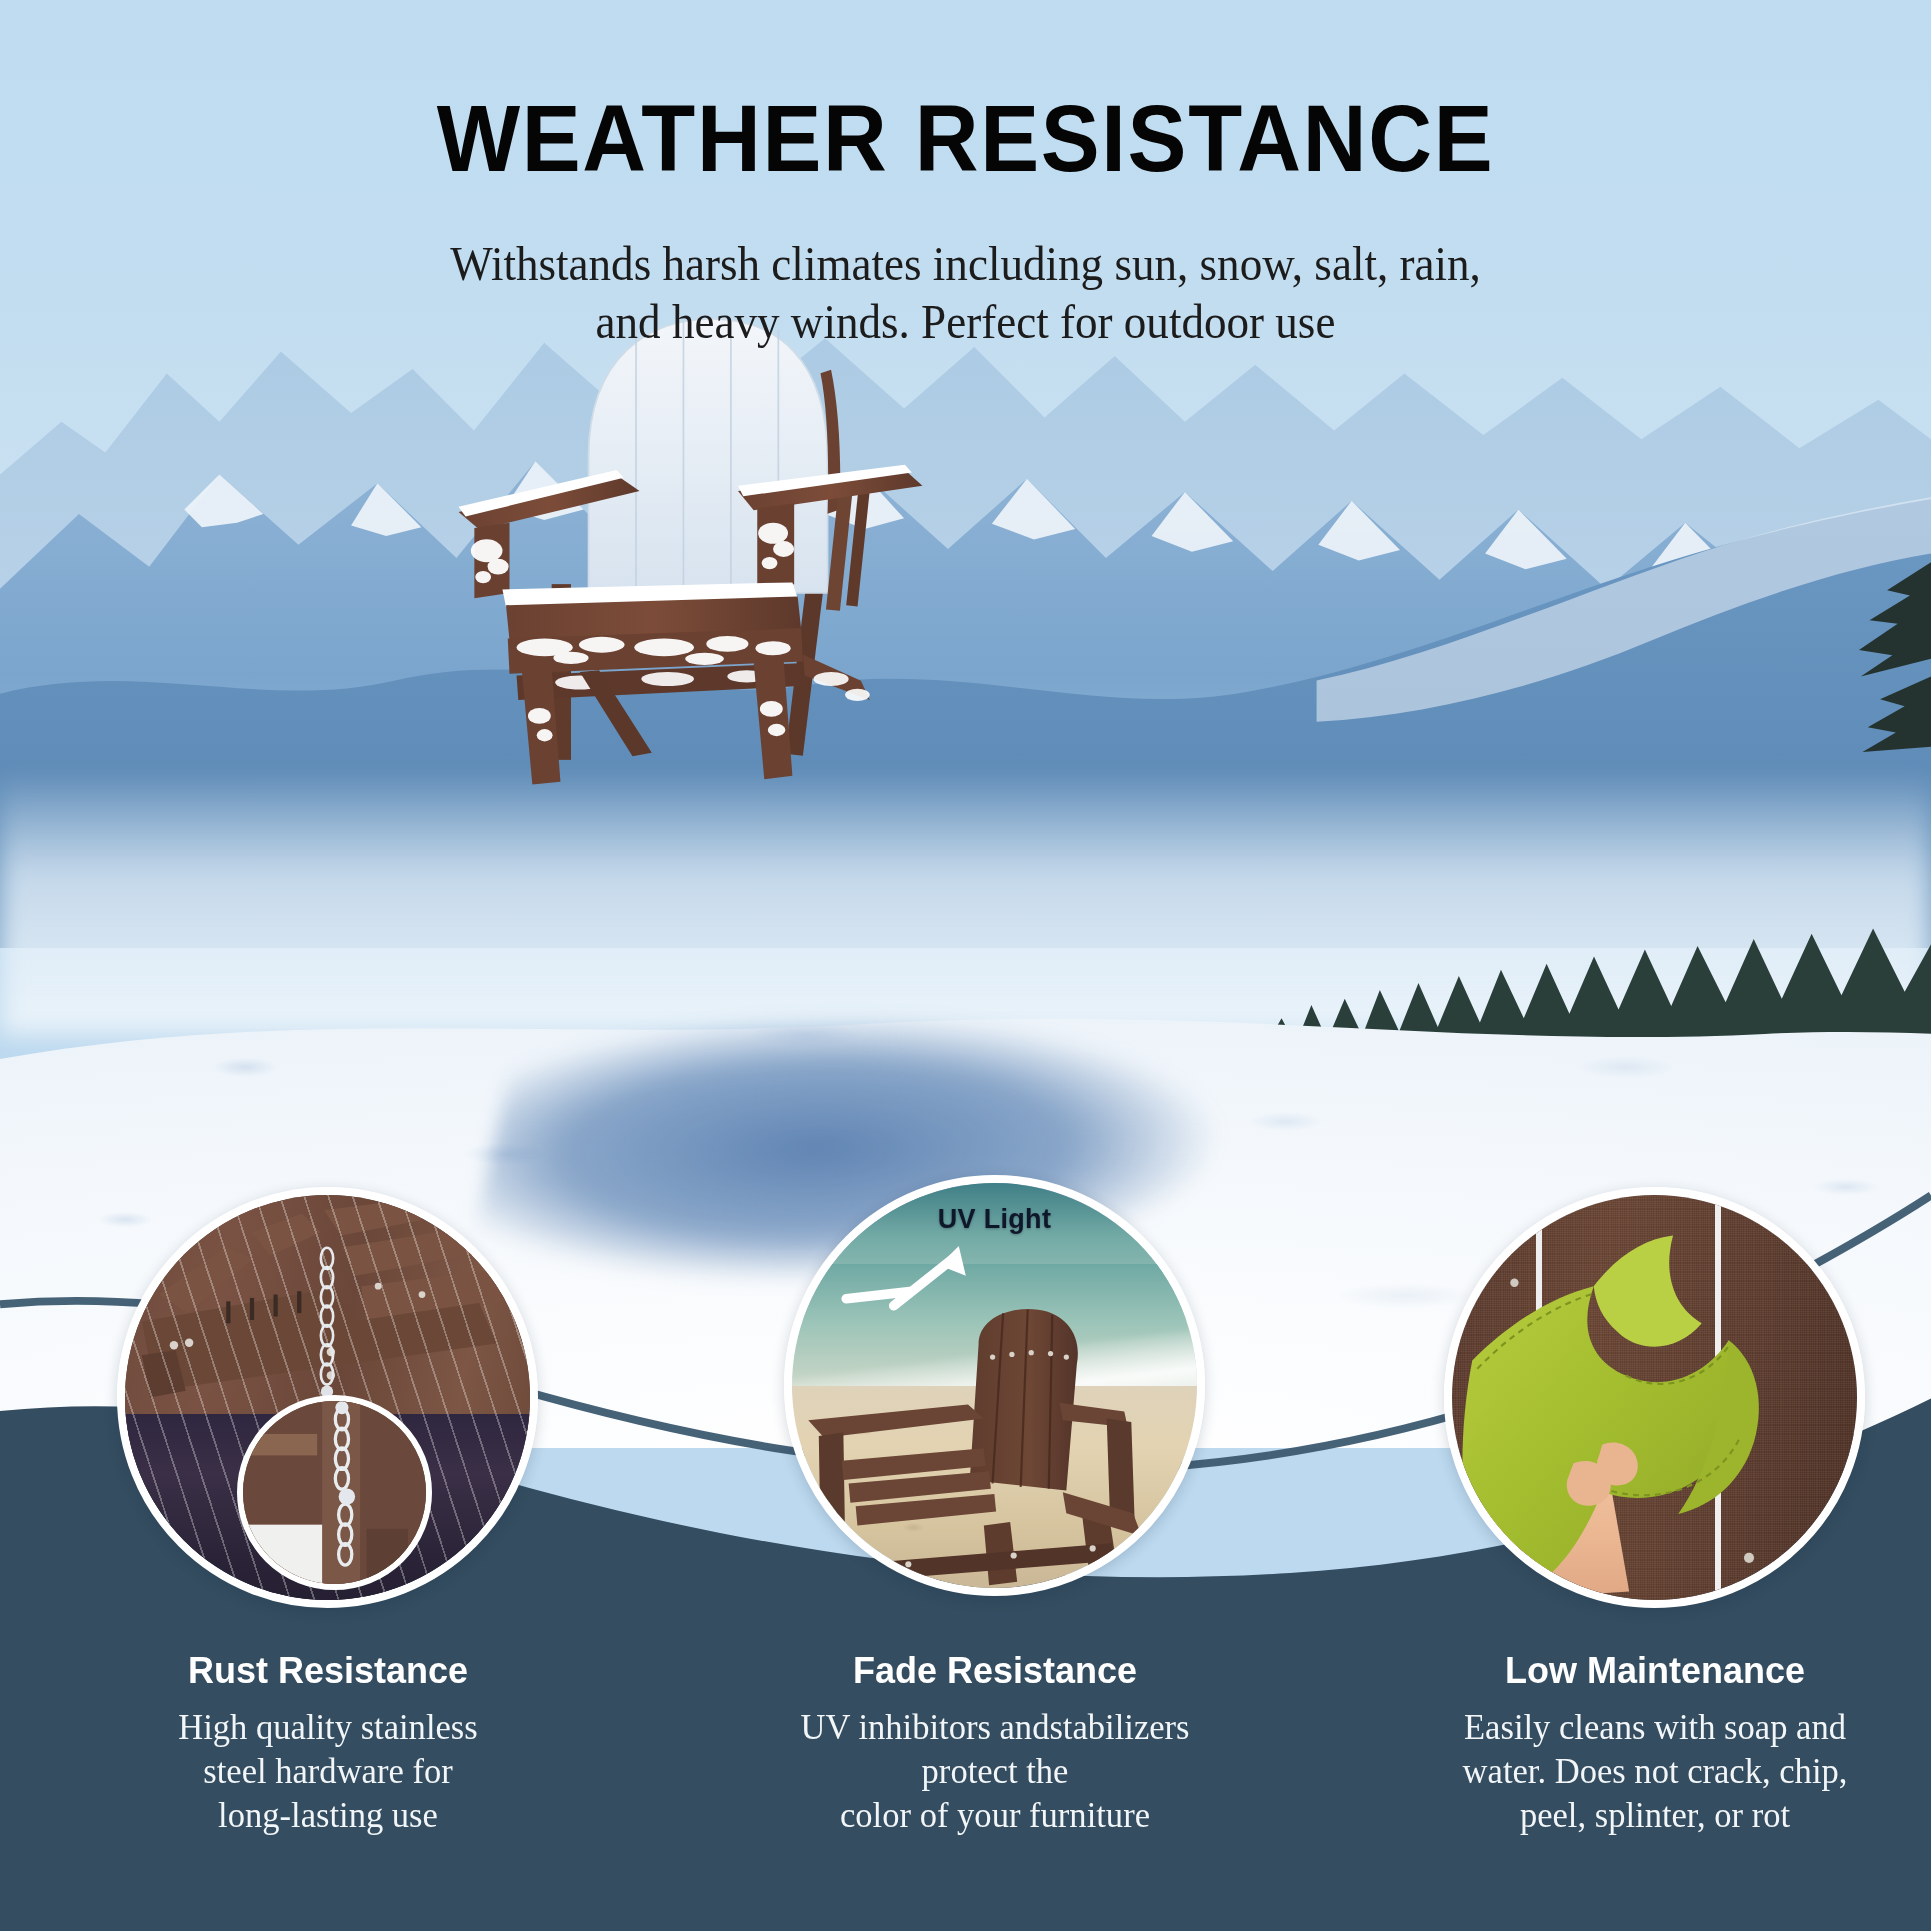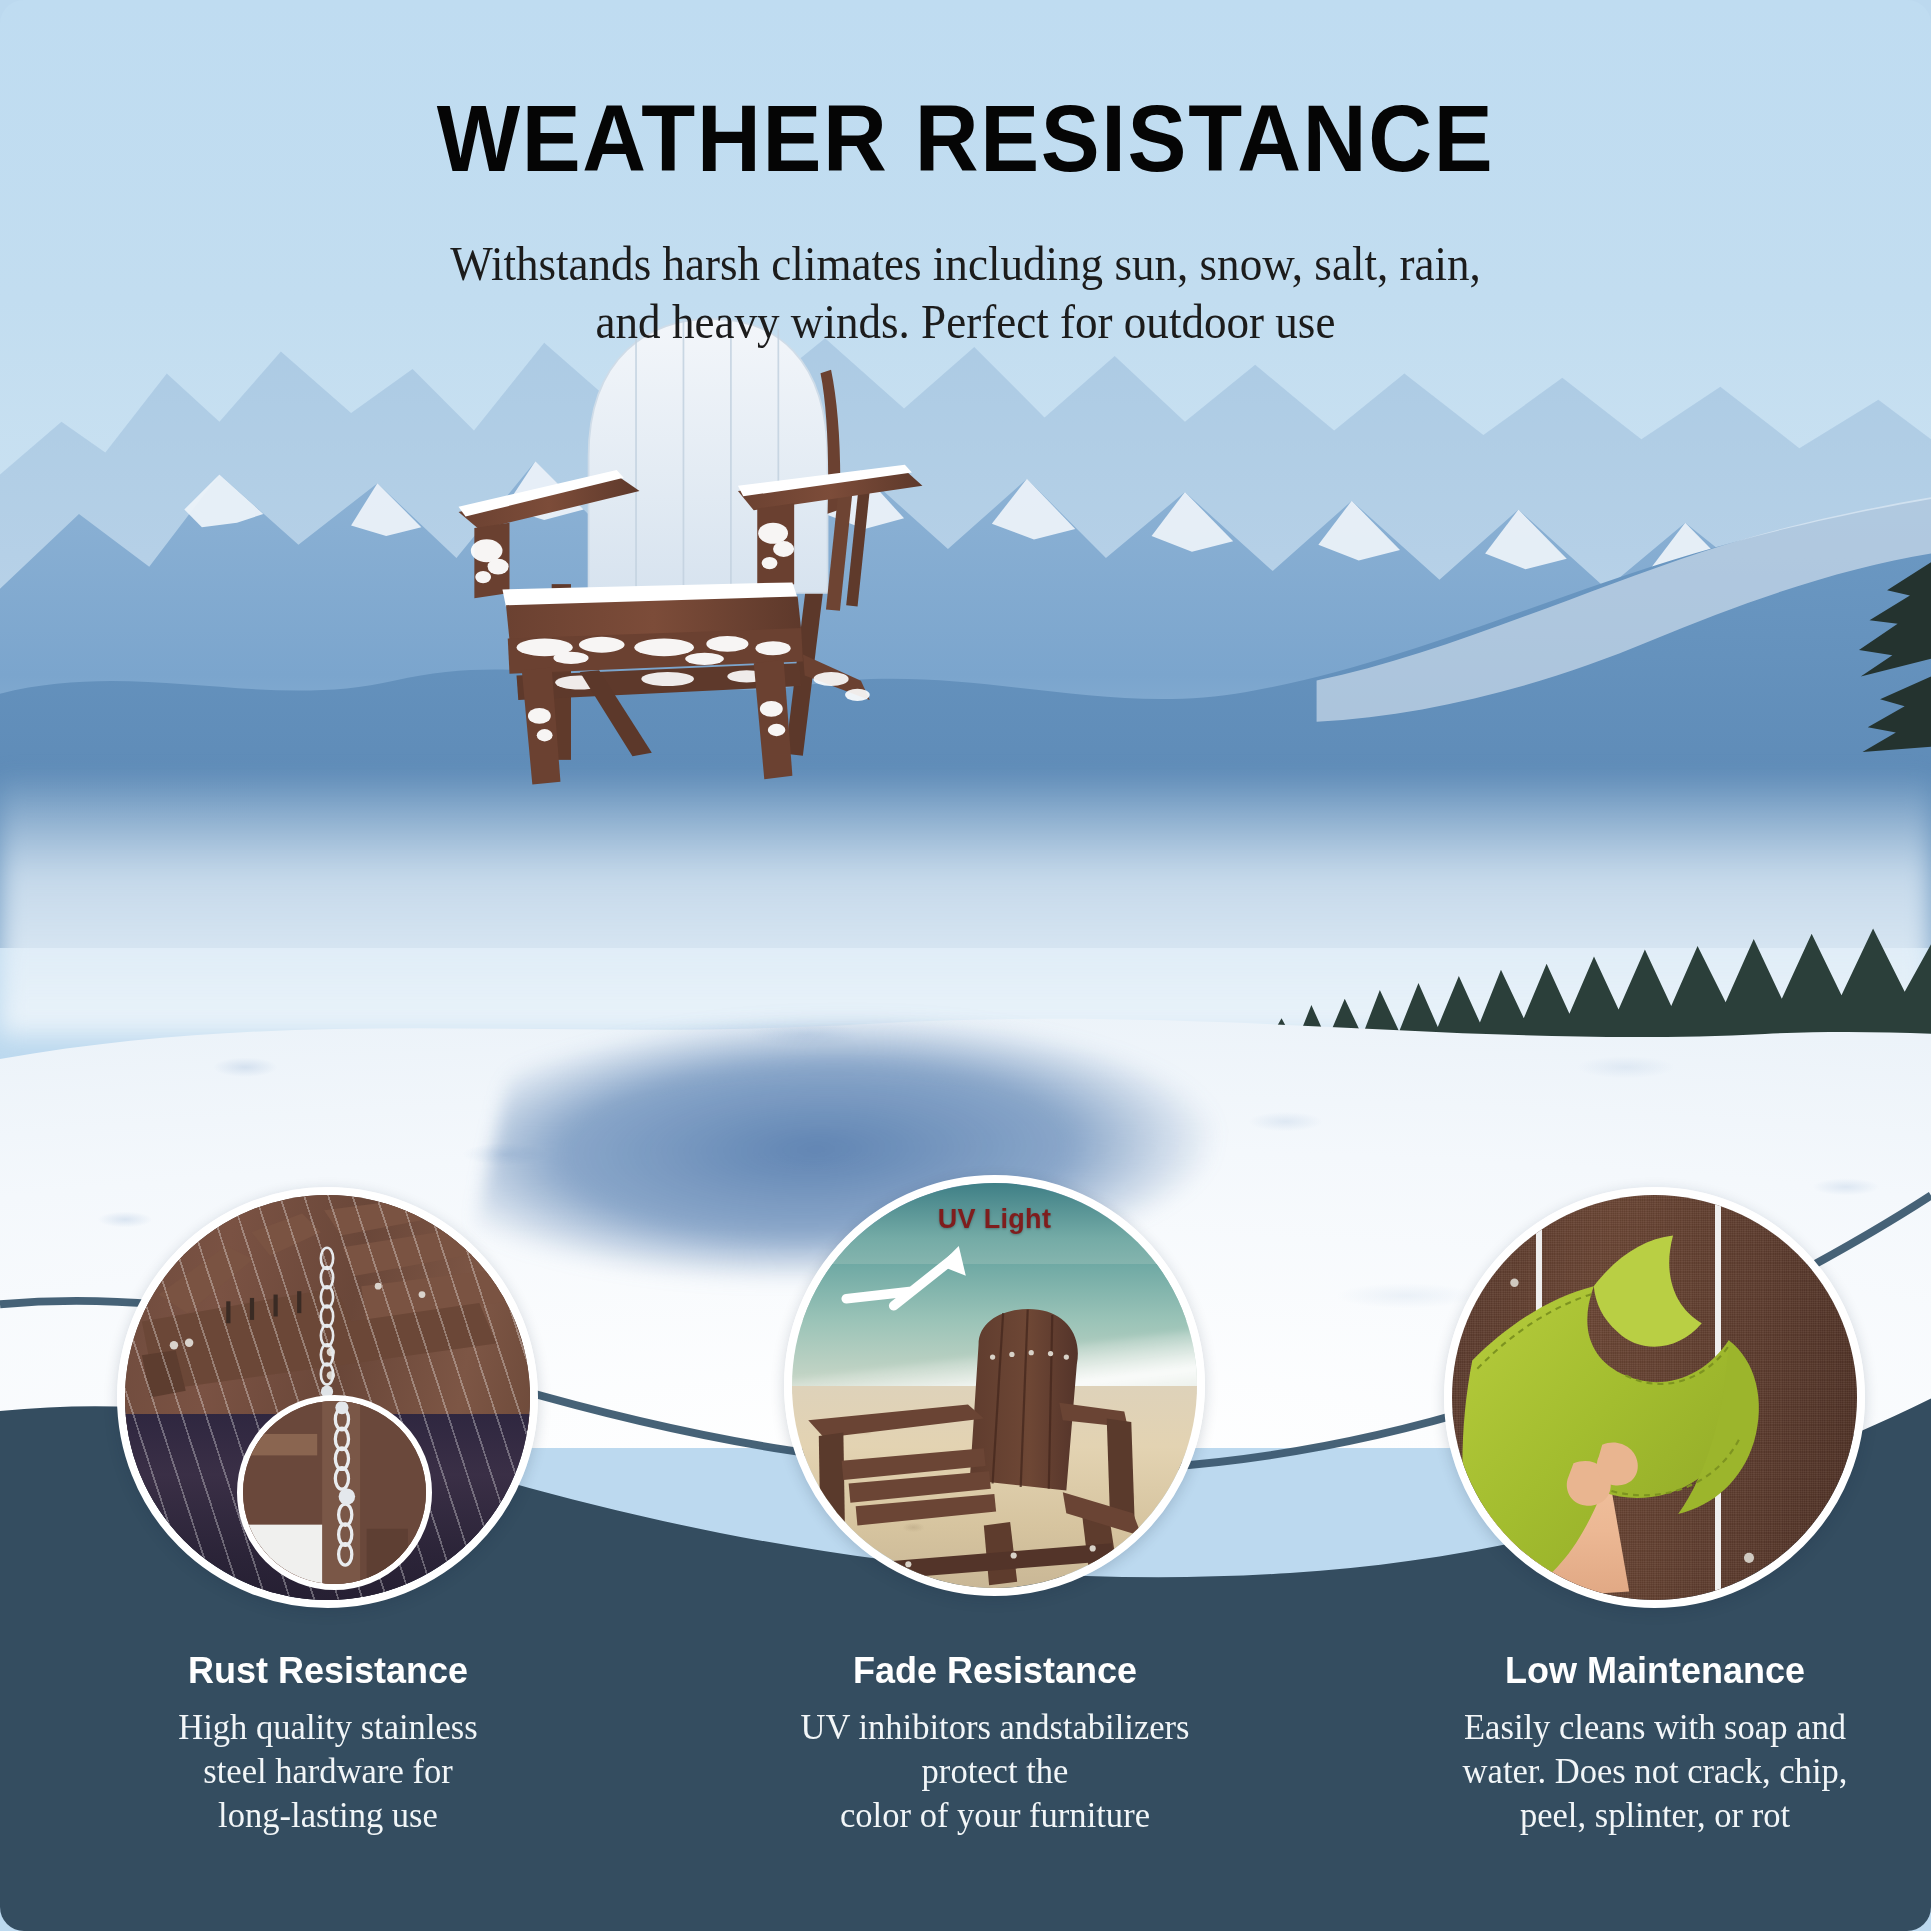--- a/index.html
+++ b/index.html
@@ -2,21 +2,21 @@
 <html style="font-size:14px"><head>
 <meta charset="utf-8">
 <style>
   * { margin:0; padding:0; box-sizing:border-box; }
   html,body { width:1931px; height:1931px; overflow:hidden; }
   body {
     font-family:"Liberation Sans", sans-serif;
     background:#bcd9ef;
     position:relative;
   }
-  #stage { position:absolute; inset:0; width:1931px; height:1931px; overflow:hidden;border-radius:24px; }
+  #stage { position:absolute; inset:0; width:1931px; height:1931px; overflow:hidden; }
 
   
   .sky {
     position:absolute; left:0; top:0; width:1931px; height:667px;
     background:linear-gradient(#bfdcf1 0%, #c2ddf0 45%, #cfe4f2 100%);
   }
 
   
   .mtn-layer { position:absolute; left:0; width:1931px; }
   .mtn-far  { top:290px; height:492px; opacity:.85; }
@@ -171,21 +171,21 @@
       radial-gradient(19.3px 8.8px at 82% 55%, rgba(160,140,108,.28), transparent 70%),
       radial-gradient(16px 7px at 30% 70%, rgba(160,140,108,.30), transparent 70%),
       radial-gradient(21px 9.7px at 60% 84%, rgba(160,140,108,.26), transparent 70%);
   }
   .uv-label {
     position:absolute; left:0; top:21px; width:100%;
     text-align:center;
     font-family:"Liberation Sans", sans-serif;
     font-weight:700;
     font-size:27px;
-    color:#7f1d1d;
+    color:#0f172a;
     text-shadow:0 0.9px 2.6px rgba(0,0,0,.28);
     letter-spacing:0.3px;
   }
   .uv-arrow { position:absolute; left:49px; top:54px; width:167px; height:97px; }
 
   
   .lm-bg {
     position:absolute; inset:0;
     background:linear-gradient(98deg,#5a3a2d 0%,#6a4534 35%,#5d3c2e 70%,#4e3125 100%);
   }

